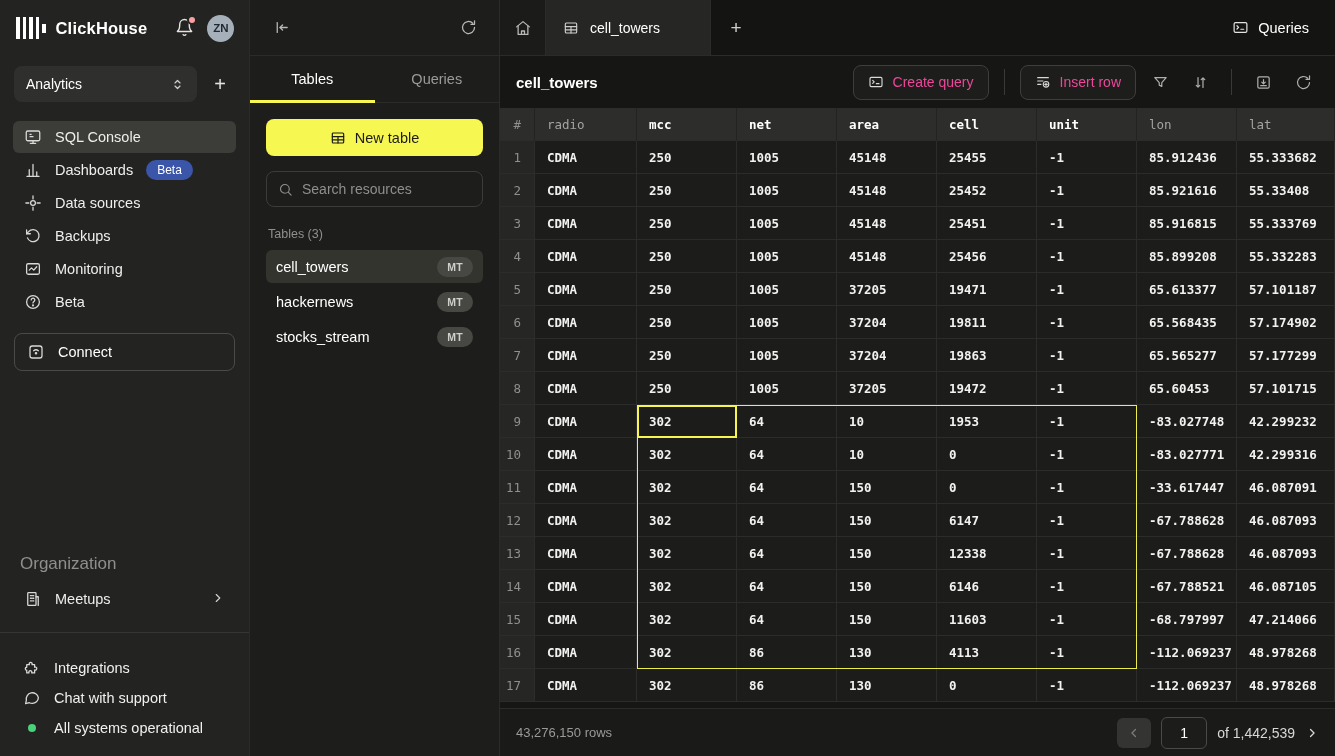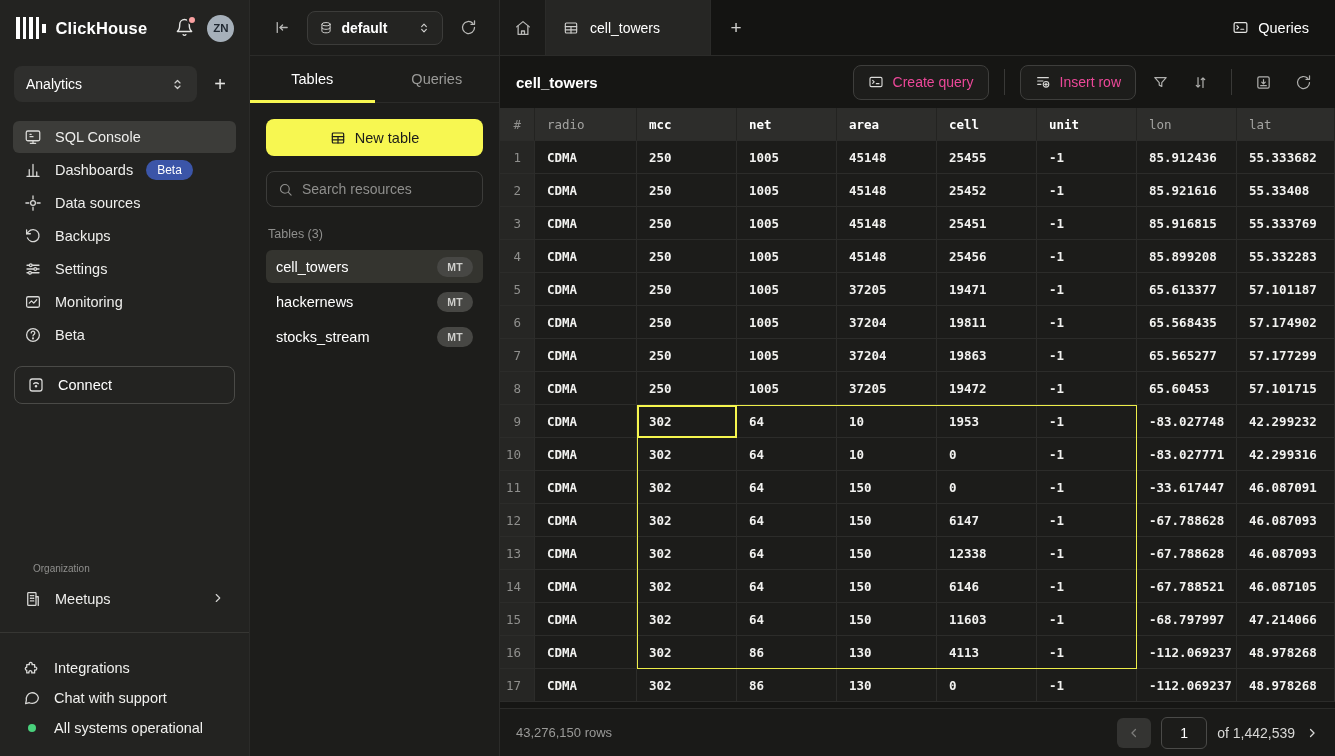--- a/index.html
+++ b/index.html
@@ -36,21 +36,21 @@
   .nav-item.active { background:#3c3c39; }
   .nav-icon { width:18px; height:18px; color:#d9d9d7; display:flex; flex:0 0 18px; }
   .nav-icon svg { width:18px; height:18px; }
   .badge-beta { background:#3b55a8; color:#fff; font-size:12px; padding:3px 11px; border-radius:11px; }
   .chev-right { margin-left:auto; color:#cfcfcd; }
   .chev-right svg { width:14px; height:14px; }
 
   .connect-btn { margin:14px 2px 0; height:38px; border:1px solid #4a4a47; border-radius:8px; background:none;
     color:#fff; display:flex; align-items:center; gap:13px; padding:8px 12px; font-size:14.5px; cursor:pointer; }
   .sidebar-spacer { flex:1; }
-  .org-label { color:#8f8f8d; font-size:10px; margin:0 21px 8px; }
+  .org-label { color:#8f8f8d; font-size:17px; margin:0 8px 8px; }
   .side-divider { height:1px; background:#363633; margin:16px -12px 0; }
   .side-footer { padding:20px 0 13px; display:flex; flex-direction:column; }
   .foot-item { height:30px; display:flex; align-items:center; gap:13px; padding:0 11px; color:#f0f0ee;
     font-size:14.5px; cursor:pointer; }
   .status-dot { width:8px; height:8px; border-radius:50%; background:#49d17c; margin:0 5px; flex:0 0 8px; }
 
   
   .explorer { width:250px; flex:0 0 250px; background:#1d1d1b; border-right:1px solid #2b2b29;
     display:flex; flex-direction:column; }
   .explorer-header { height:56px; flex:0 0 56px; border-bottom:1px solid #2b2b29; display:flex;
@@ -215,31 +215,20 @@
             <svg viewBox="0 0 24 24" fill="none" stroke="currentColor" stroke-width="1.7" stroke-linecap="round" stroke-linejoin="round">
               <path d="M3.5 4v5h5"></path>
               <path d="M4.6 14.5a8 8 0 101.6-8.4L3.5 9"></path>
             </svg>
           </span>
           <span>Backups</span>
         </div>
         <div class="nav-item">
           <span class="nav-icon">
             <svg viewBox="0 0 24 24" fill="none" stroke="currentColor" stroke-width="1.7" stroke-linecap="round" stroke-linejoin="round">
-              <path d="M4 7h16M4 12h16M4 17h16"></path>
-              <circle cx="9" cy="7" r="1.8" fill="#232321"></circle>
-              <circle cx="15" cy="12" r="1.8" fill="#232321"></circle>
-              <circle cx="8" cy="17" r="1.8" fill="#232321"></circle>
-            </svg>
-          </span>
-          <span>Settings</span>
-        </div>
-        <div class="nav-item">
-          <span class="nav-icon">
-            <svg viewBox="0 0 24 24" fill="none" stroke="currentColor" stroke-width="1.7" stroke-linecap="round" stroke-linejoin="round">
               <rect x="3.5" y="5" width="17" height="14" rx="2"></rect>
               <path d="M7 13.5l3-3 3 3 4-4.5"></path>
             </svg>
           </span>
           <span>Monitoring</span>
         </div>
         <div class="nav-item">
           <span class="nav-icon">
             <svg viewBox="0 0 24 24" fill="none" stroke="currentColor" stroke-width="1.7" stroke-linecap="round" stroke-linejoin="round">
               <circle cx="12" cy="12" r="8.5"></circle>
@@ -307,31 +296,20 @@
 
   <section class="explorer">
     <div class="explorer-header">
       <button class="tool-icon">
         <svg viewBox="0 0 24 24" fill="none" stroke="currentColor" stroke-width="1.8" stroke-linecap="round" stroke-linejoin="round">
             <path d="M6 5v14"></path>
             <path d="M20 12H10"></path>
             <path d="M13.5 8.5L10 12l3.5 3.5"></path>
           </svg>
       </button>
-      <div class="db-select">
-        <svg viewBox="0 0 24 24" fill="none" stroke="currentColor" stroke-width="1.7" stroke-linecap="round" stroke-linejoin="round">
-            <ellipse cx="12" cy="5.5" rx="7" ry="2.8"></ellipse>
-            <path d="M5 5.5v6c0 1.5 3.1 2.8 7 2.8s7-1.3 7-2.8v-6"></path>
-            <path d="M5 11.5v6c0 1.5 3.1 2.8 7 2.8s7-1.3 7-2.8v-6"></path>
-          </svg>
-        <span class="db-name">default</span>
-        <svg viewBox="0 0 24 24" fill="none" stroke="currentColor" stroke-width="2" stroke-linecap="round" stroke-linejoin="round">
-            <path d="M8 9.5l4-4 4 4M8 14.5l4 4 4-4"></path>
-          </svg>
-      </div>
       <button class="tool-icon">
         <svg viewBox="0 0 24 24" fill="none" stroke="currentColor" stroke-width="1.8" stroke-linecap="round" stroke-linejoin="round">
             <path d="M20.5 12a8.5 8.5 0 11-2.5-6"></path>
             <path d="M20.5 2.5v5h-5"></path>
           </svg>
       </button>
     </div>
 
     <div class="explorer-tabs">
       <div class="etab active">Tables</div>

